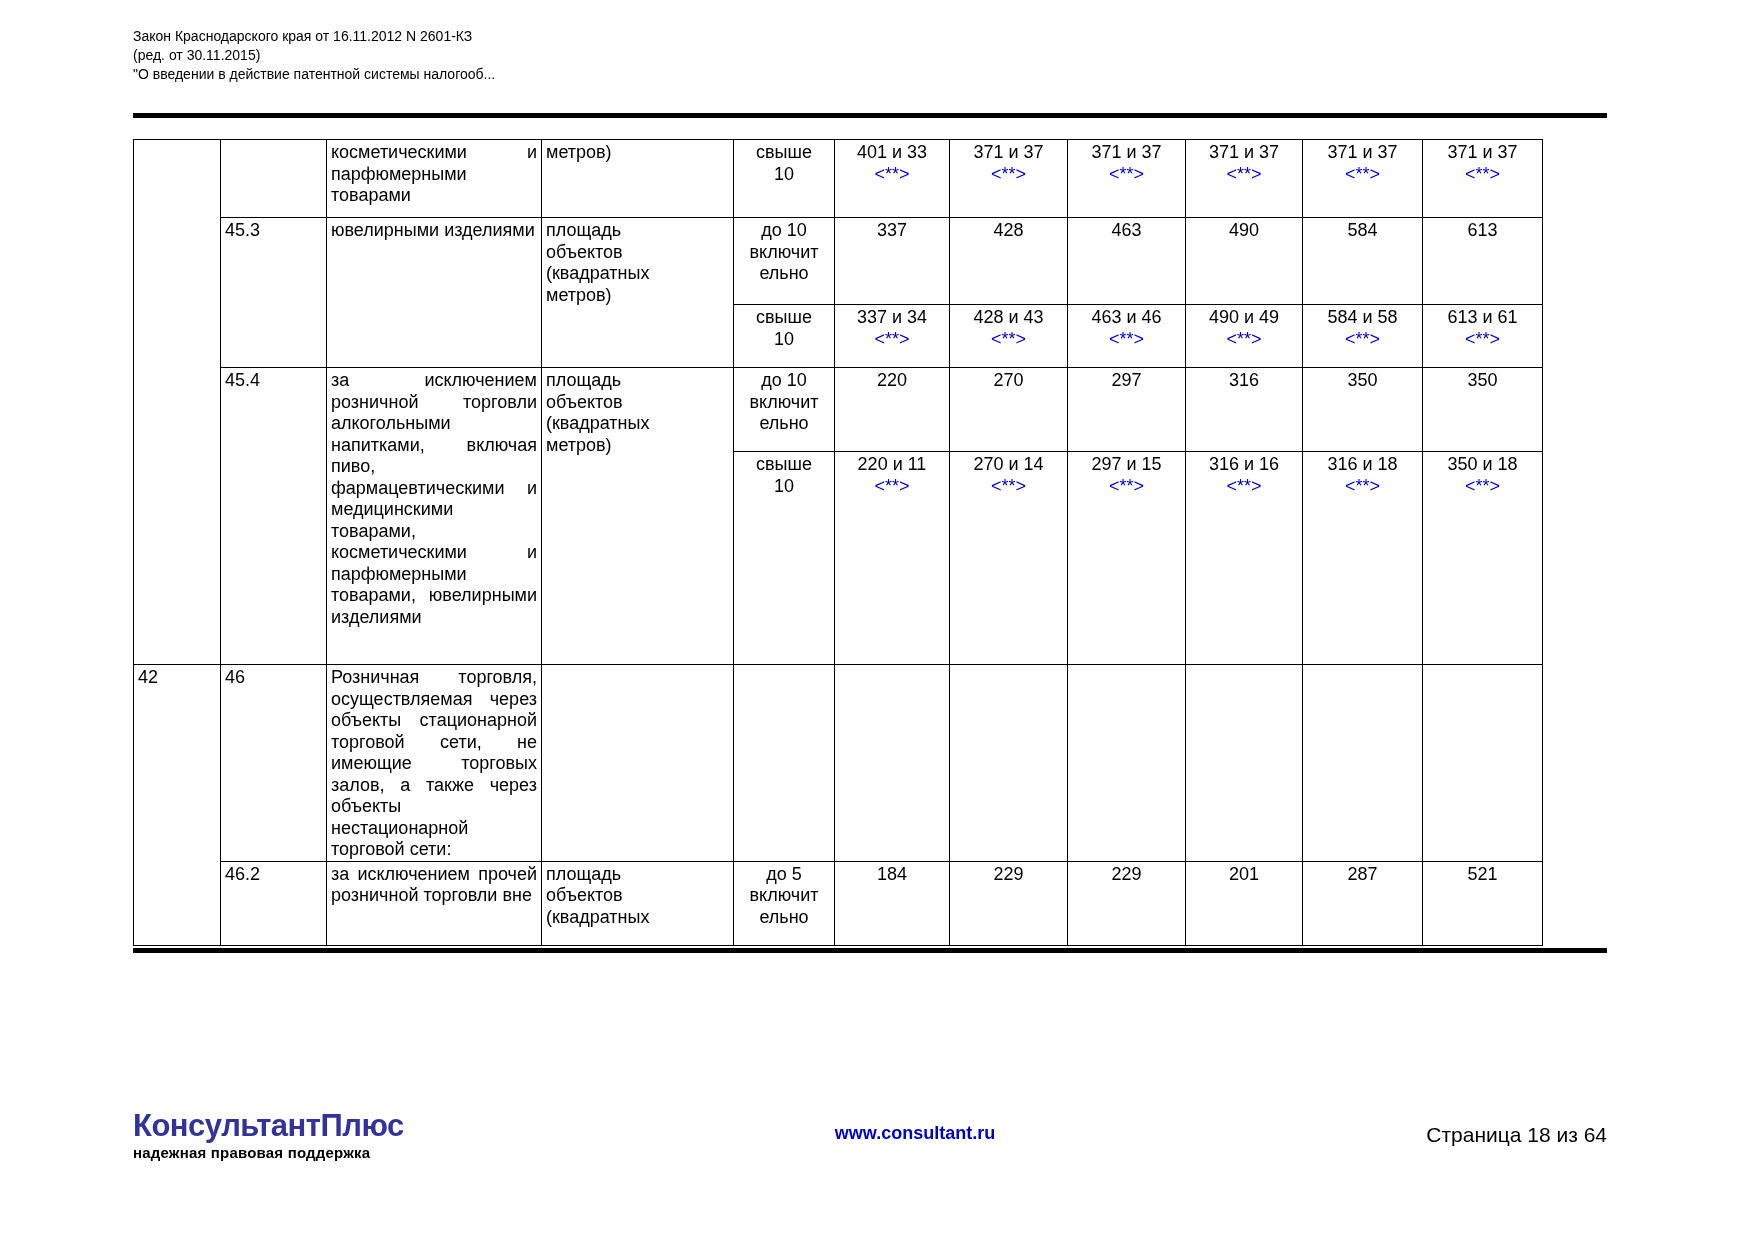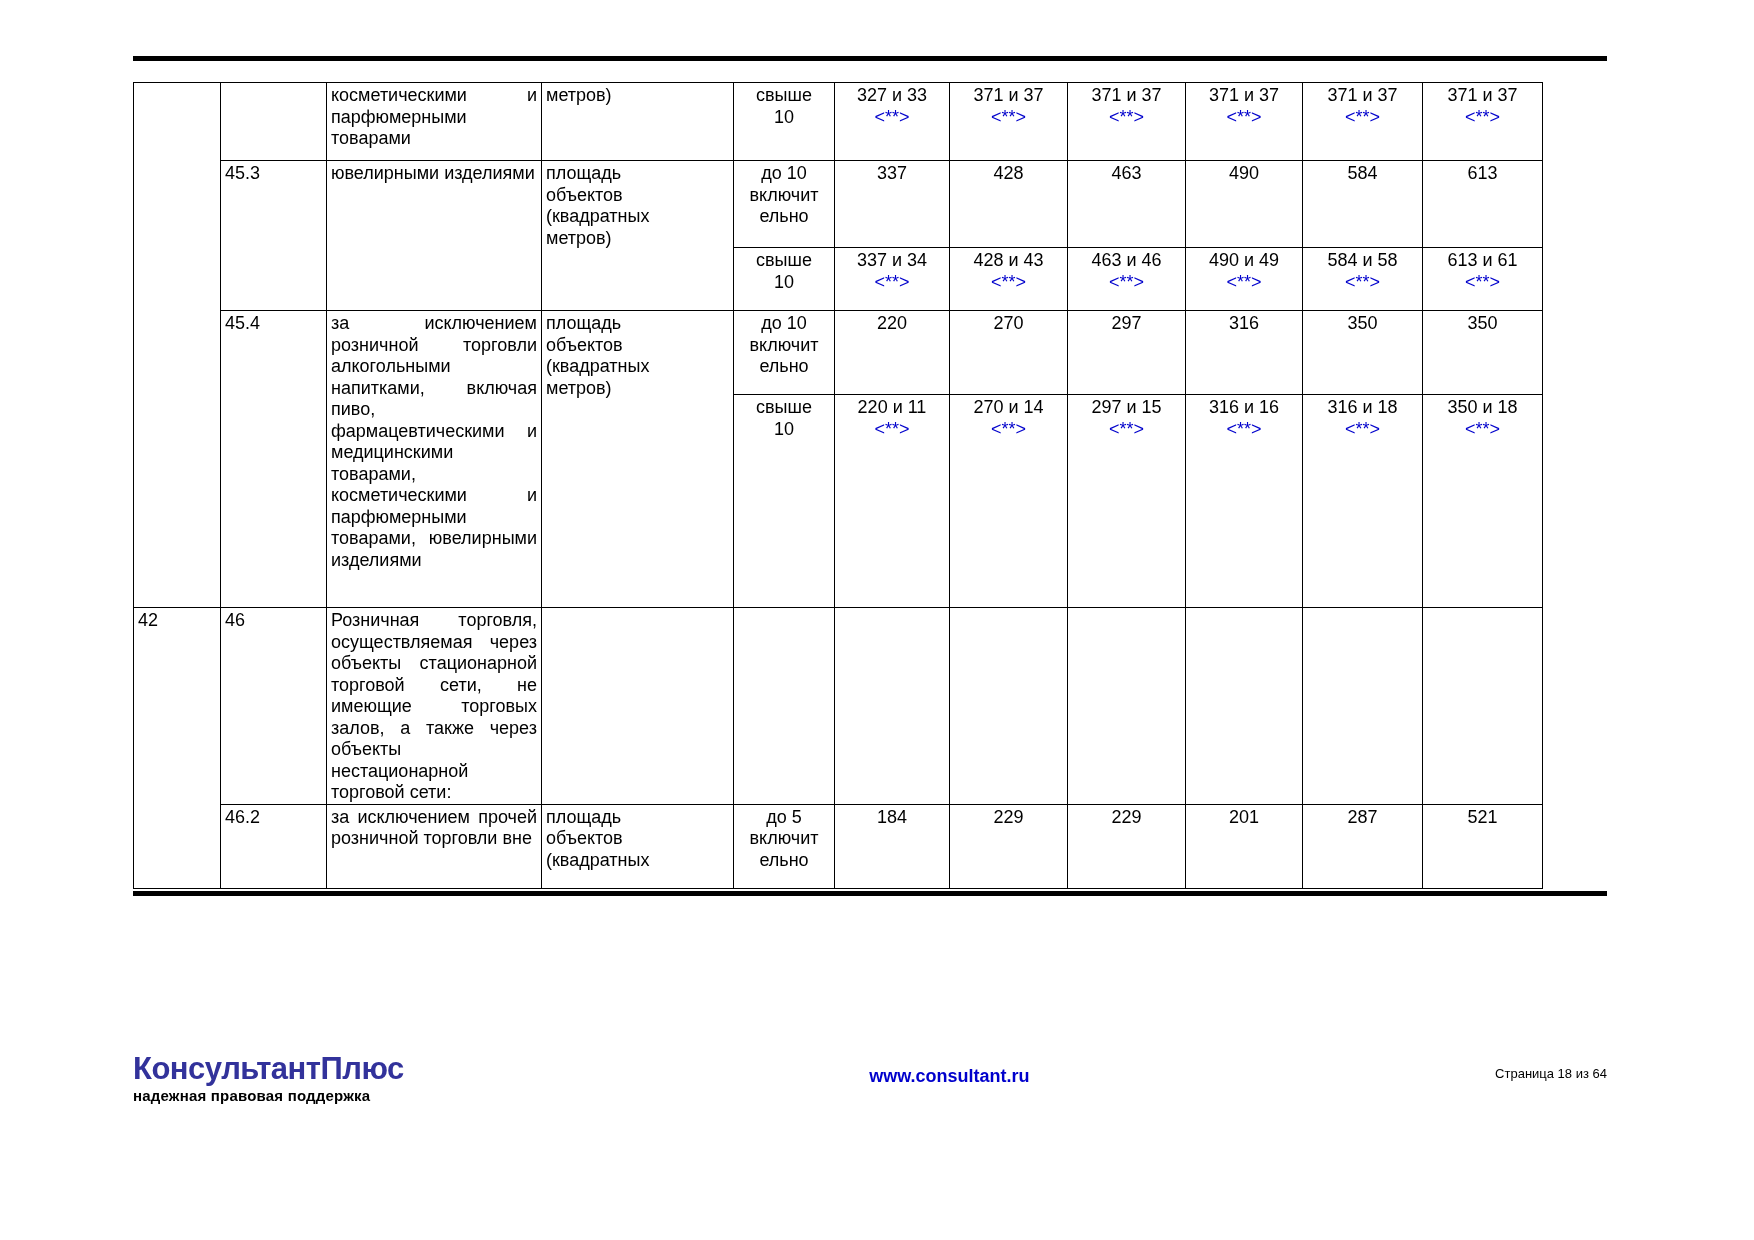--- a/index.html
+++ b/index.html
@@ -38,28 +38,31 @@
   td.cunit{text-align:left;white-space:pre-line;}
   td.crange{text-align:center;white-space:pre-line;}
   td.cval{text-align:center;}
   .note{color:#0000cc;text-align:center;}
   
   .ftr{display:flex;justify-content:space-between;align-items:flex-start;margin-top:157px;}
   .logo-title{font-size:31px;font-weight:bold;color:#32329b;letter-spacing:-0.5px;line-height:32px;}
   .logo-sub{font-size:15px;font-weight:bold;color:#000;margin-top:2px;letter-spacing:0.2px;}
   .ftr-center{font-size:18px;font-weight:bold;margin-top:13px;}
   .ftr-center a{color:#0000cc;text-decoration:none;}
-  .ftr-right{font-size:13px;margin-top:13px;}
+  .ftr-right{font-size:21px;margin-top:13px;}
 </style>
 </head>
 <body>
 
 <div class="page">
 
   <div class="hdr">
+    <div class="hdr-left">Закон Краснодарского края от 16.11.2012 N 2601-КЗ
+(ред. от 30.11.2015)
+"О введении в действие патентной системы налогооб...</div>
   </div>
 
   <div class="rule"></div>
 
   <table class="tariff">
     <colgroup>
       <col style="width:87px">
         <col style="width:106px">
         <col style="width:215px">
         <col style="width:192px">
@@ -74,21 +77,21 @@
 
     <tbody>
         <tr style="height:78px">
       <td class="cnum" rowspan="5"></td>
       <td class="cnum"></td>
       <td class="cdesc">косметическими и парфюмерными товарами</td>
       <td class="cunit">метров)</td>
       <td class="crange">свыше
 10</td>
       <td class="cval">
-            <div class="num">327 и 33</div>
+            <div class="num">401 и 33</div>
             <div class="note">&lt;**&gt;</div>
           </td>
       <td class="cval">
             <div class="num">371 и 37</div>
             <div class="note">&lt;**&gt;</div>
           </td>
       <td class="cval">
             <div class="num">371 и 37</div>
             <div class="note">&lt;**&gt;</div>
           </td>

